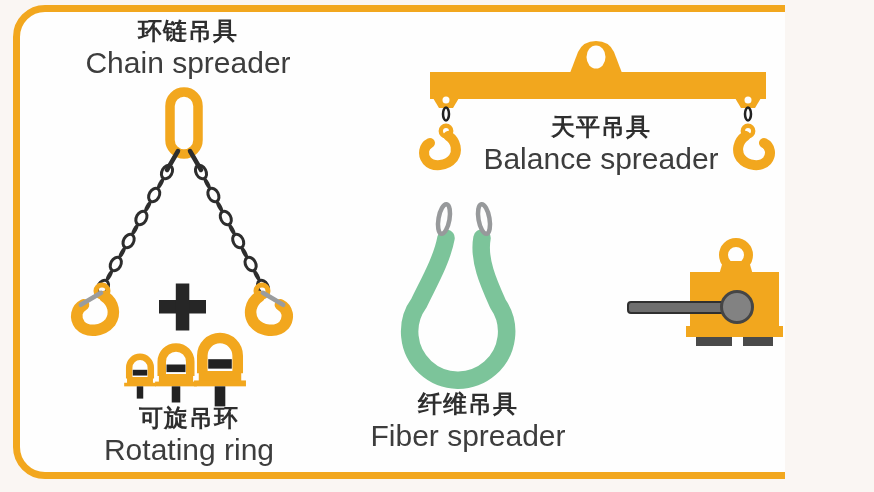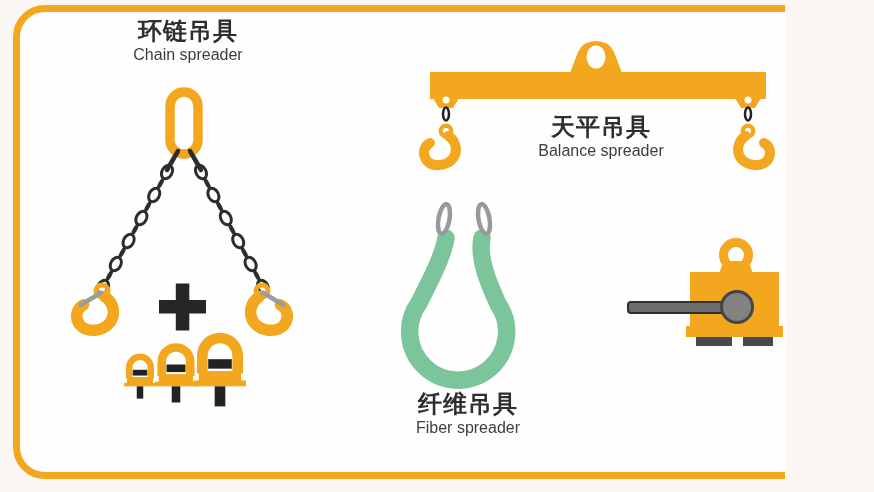--- a/index.html
+++ b/index.html
@@ -4,21 +4,21 @@
 <style>
   html,body{margin:0;padding:0;background:#FAF6F3;}
   .stage{position:relative;width:785px;height:492px;background:#FAF6F3;
          font-family:"Liberation Sans","DejaVu Sans",sans-serif;overflow:hidden;}
   .frame{position:absolute;left:13px;top:5px;width:845px;height:474px;box-sizing:border-box;
          border:7px solid #F2A71E;border-radius:32px;background:#FEFEFE;}
   svg.art{position:absolute;left:0;top:0;}
 
   .label{position:absolute;transform:translateX(-50%);text-align:center;white-space:nowrap;}
   .zh{font-size:24px;font-weight:700;color:#2E2E2E;letter-spacing:1px;line-height:1.1;}
-  .en{font-size:16px;font-weight:400;color:#3D3D3D;line-height:1.1;margin-top:2px;}
+  .en{font-size:30px;font-weight:400;color:#3D3D3D;line-height:1.1;margin-top:2px;}
 
   
   .orange-fill{fill:#F2A71E;}
   .white-fill{fill:#FEFEFE;}
   .masterlink{fill:none;stroke:#F2A71E;stroke-width:9.5;}
   .hook-eye{fill:none;stroke:#F2A71E;stroke-width:5.5;}
   .hook-body{fill:none;stroke:#F2A71E;stroke-width:12.5;stroke-linecap:round;}
   .latch{stroke:#9A9C9E;stroke-width:5;stroke-linecap:round;}
   .chain-bit{stroke:#2D2D2D;stroke-width:4.5;stroke-linecap:round;}
   .near-black{fill:#262626;}
@@ -146,14 +146,18 @@
     <div class="zh">纤维吊具</div>
     <div class="en">Fiber spreader</div>
   </div>
 
   <div class="label" style="left:601px;top:114px;">
     <div class="zh">天平吊具</div>
     <div class="en">Balance spreader</div>
   </div>
 
 
+  <div class="label" style="left:189px;top:405px;">
+    <div class="zh">可旋吊环</div>
+    <div class="en">Rotating ring</div>
+  </div>
 
 </div>
 
 </body></html>

